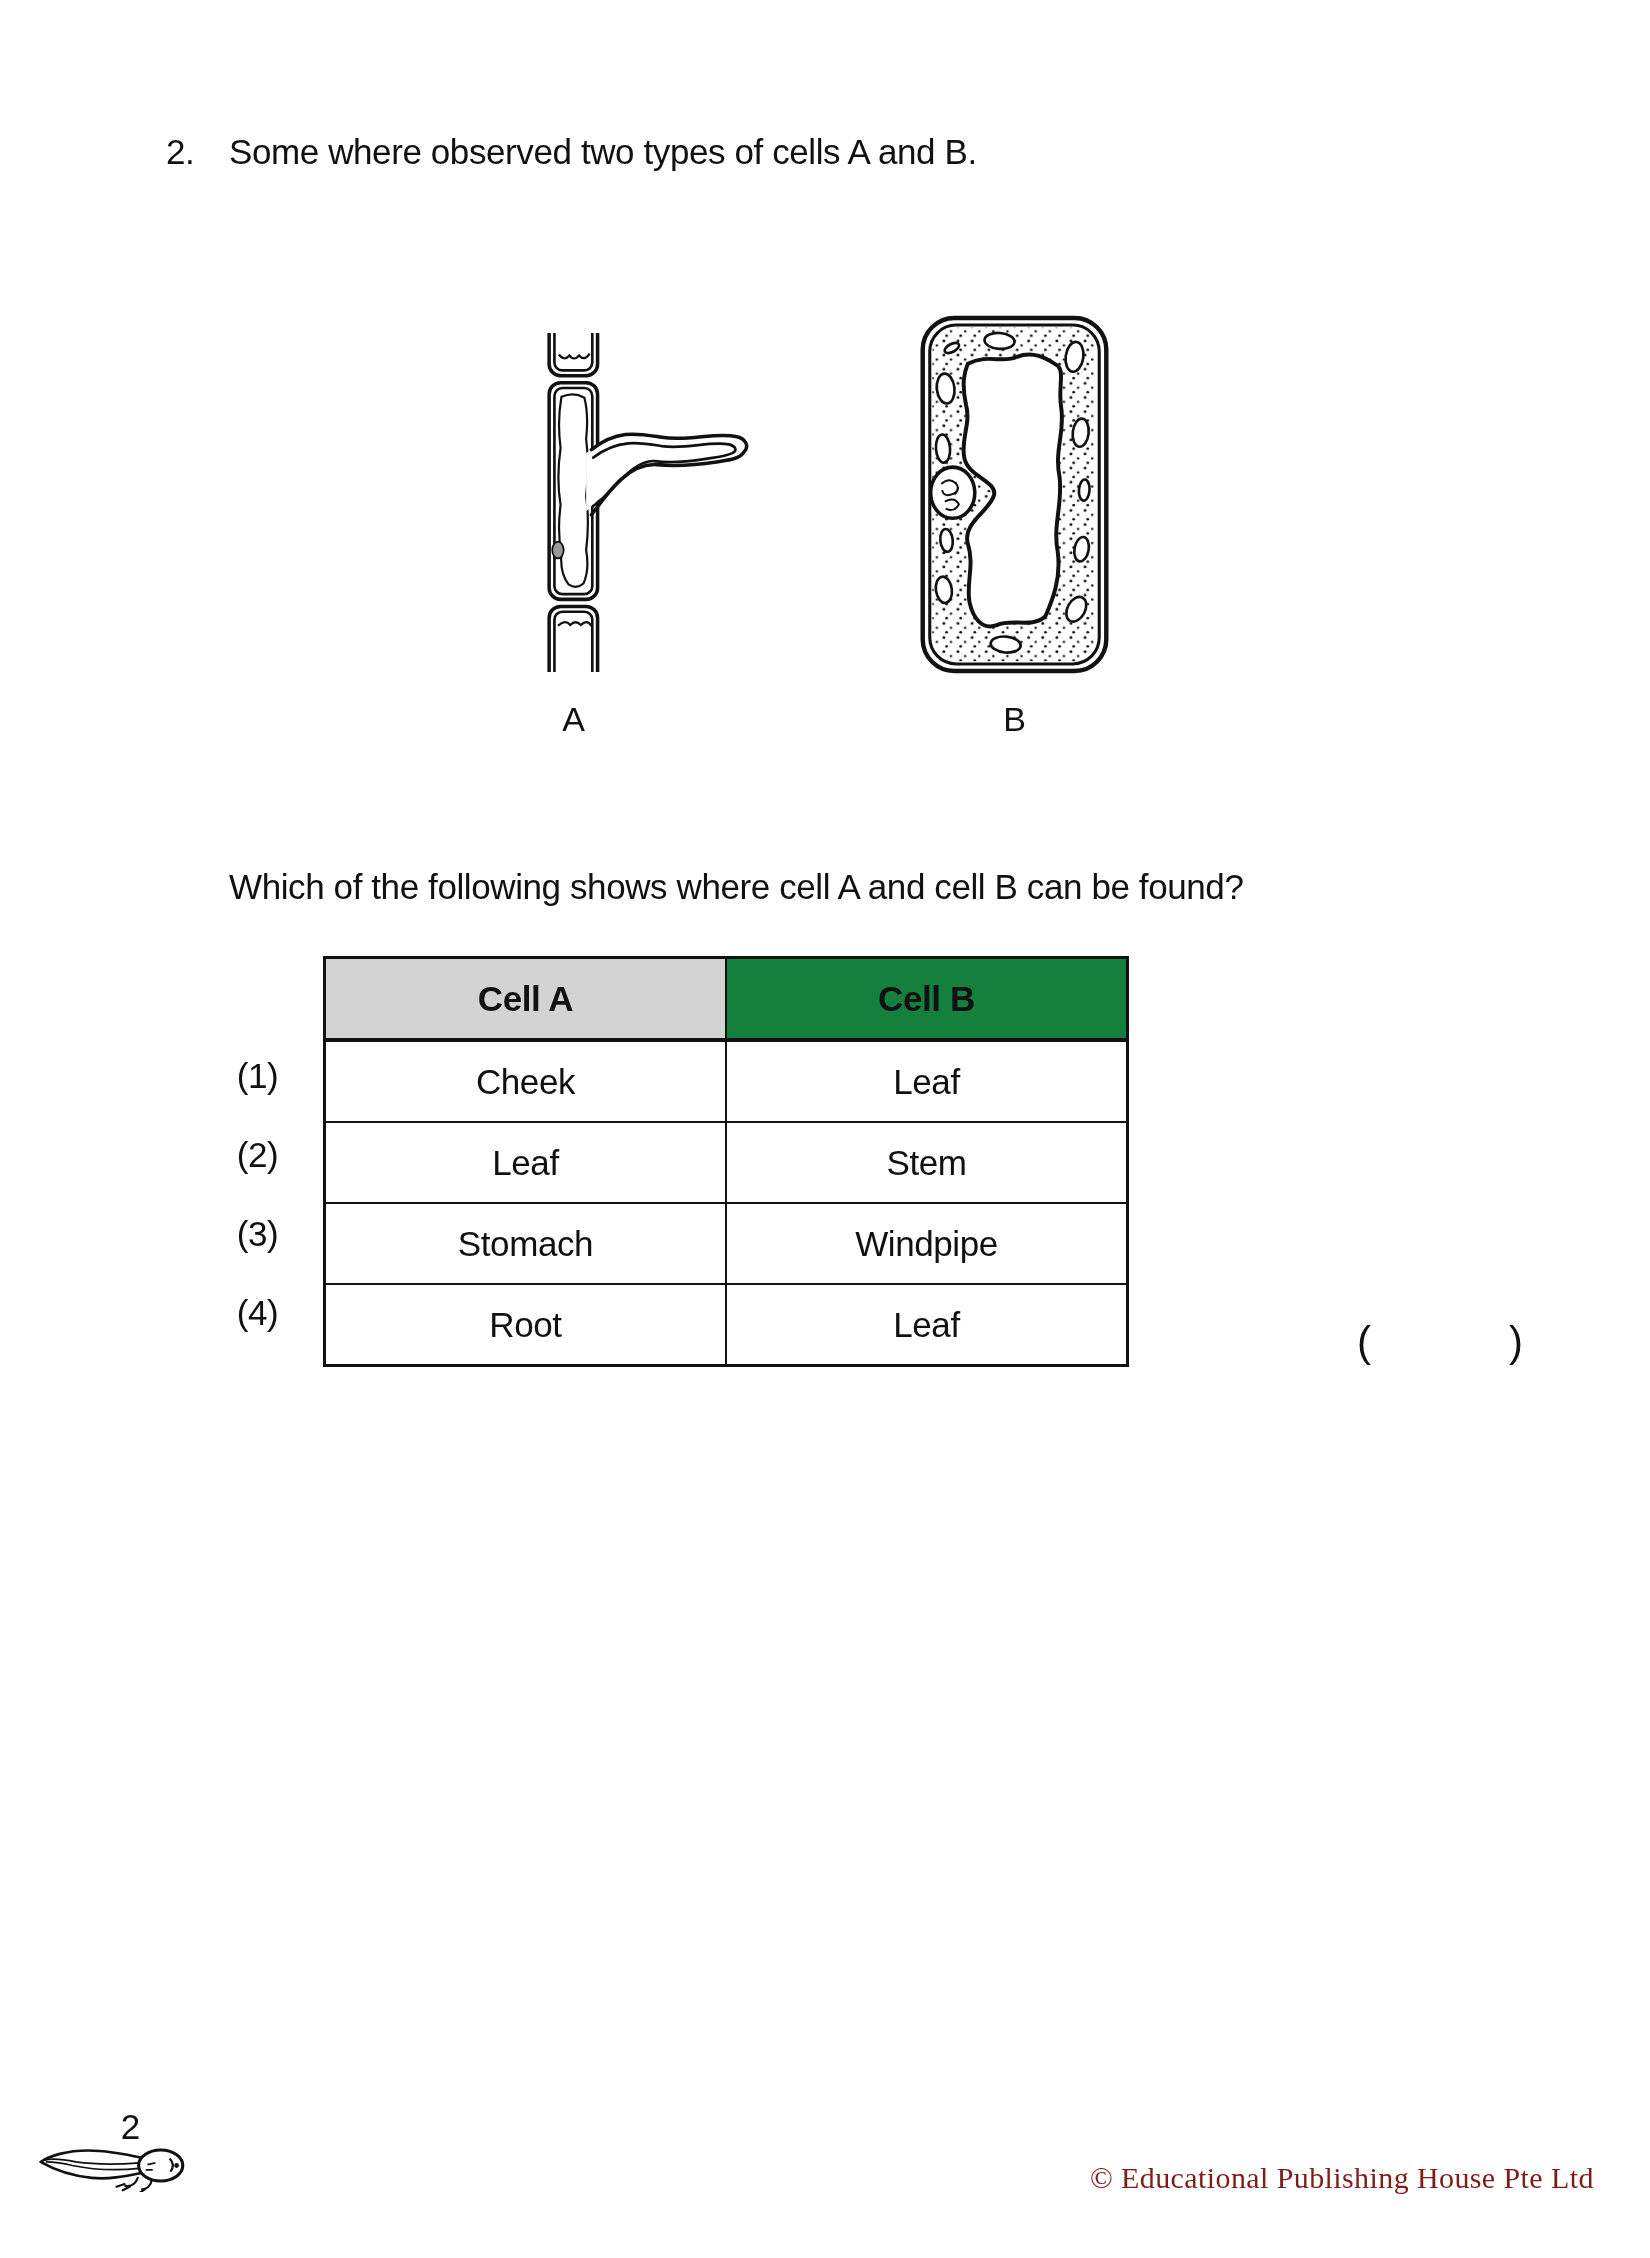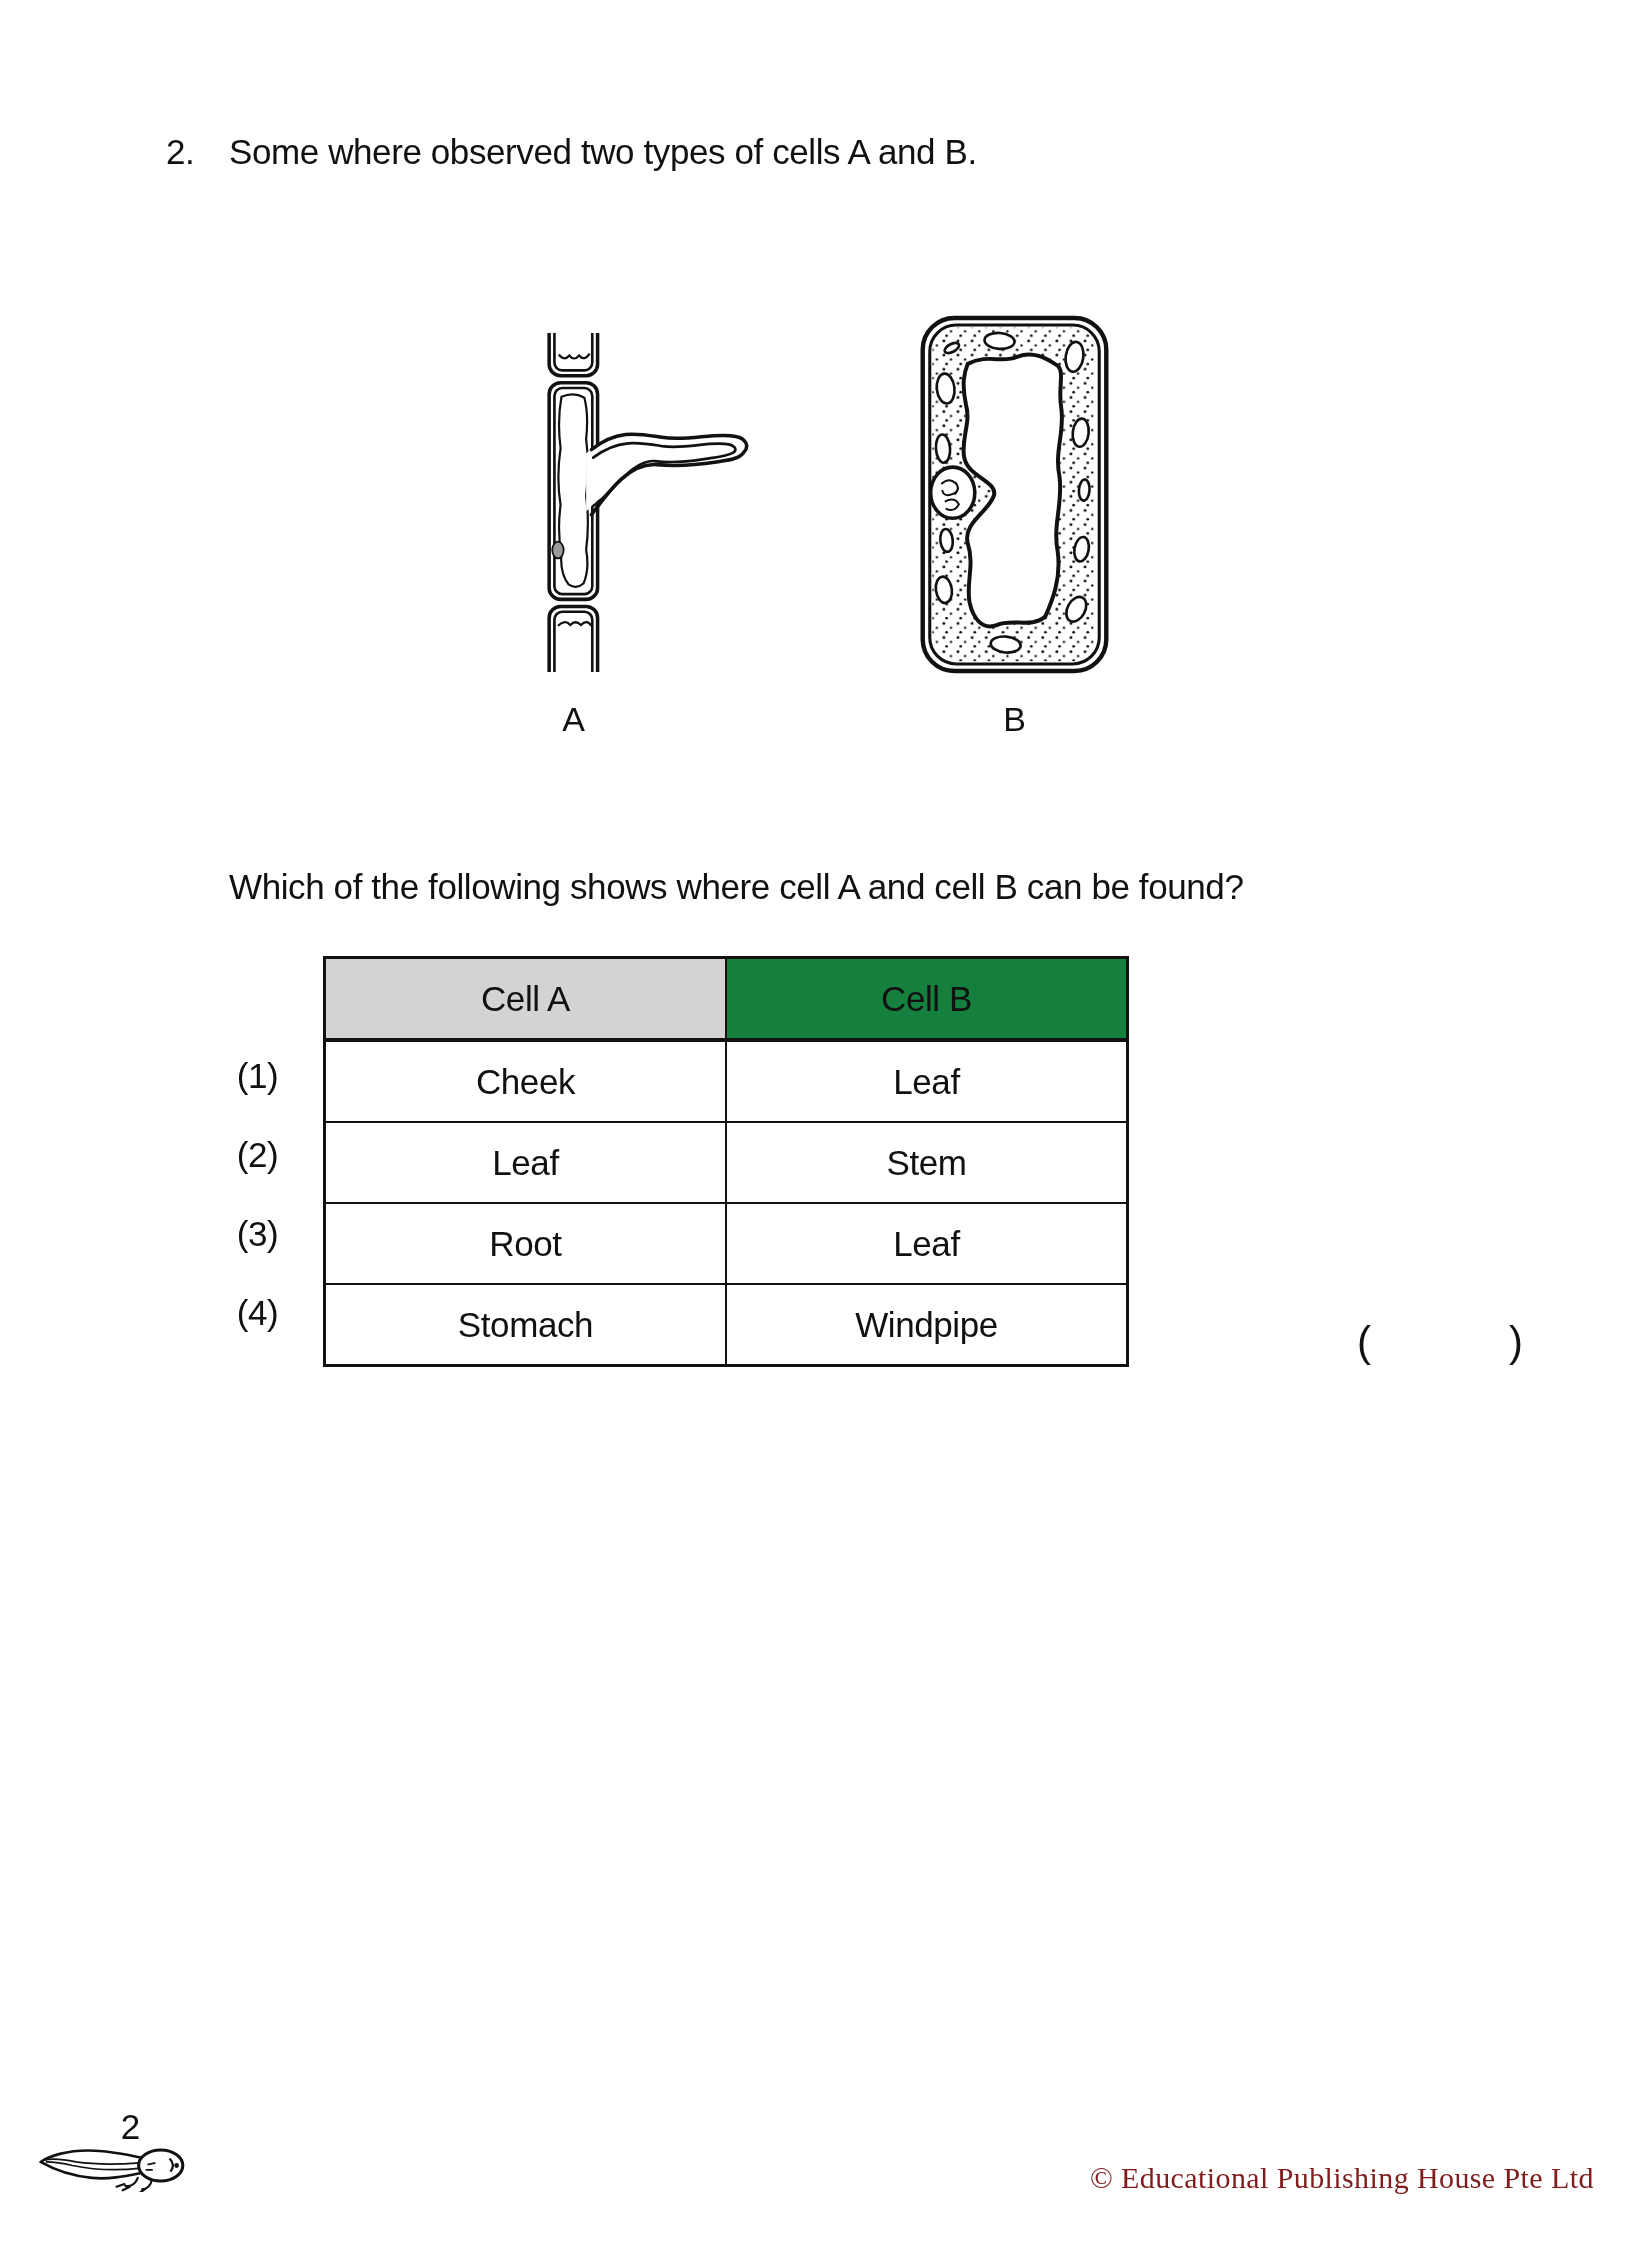--- a/index.html
+++ b/index.html
@@ -28,21 +28,21 @@
   }
   .opt-table th,.opt-table td{
     width:399px;height:79px;
     border:2.6px solid #111;
     text-align:center;vertical-align:middle;
     font-size:35px;letter-spacing:-0.4px;
     padding:0;
   }
   .opt-table{border:3.5px solid #111;}
   .opt-table th{
-    font-weight:normal;
+    font-weight:bold;
     border-bottom:4.4px solid #111;
     margin-left:41px;
   }
   .row-nums{left:222px;top:1036px;width:71px;}
   .row-nums .rn{
     height:79px;display:flex;align-items:center;justify-content:center;
     font-size:35px;letter-spacing:-0.4px;
   }
   .answer-blank{
     left:1357px;top:1318px;width:166px;
@@ -149,26 +149,26 @@
     <tbody>
       <tr>
         <td>Cheek</td>
         <td>Leaf</td>
       </tr>
       <tr>
         <td>Leaf</td>
         <td>Stem</td>
       </tr>
       <tr>
+        <td>Stomach</td>
+        <td>Windpipe</td>
+      </tr>
+      <tr>
         <td>Root</td>
         <td>Leaf</td>
-      </tr>
-      <tr>
-        <td>Stomach</td>
-        <td>Windpipe</td>
       </tr>
     </tbody>
   </table>
 
   <div class="abs answer-blank">
     <span>(</span>
     <span>)</span>
   </div>
 
   <div class="abs page-num">2</div>

